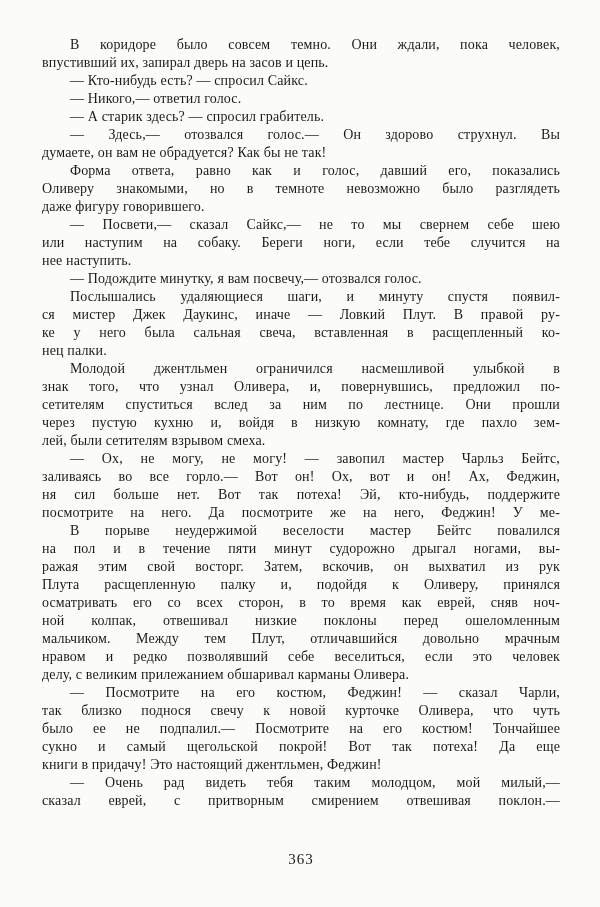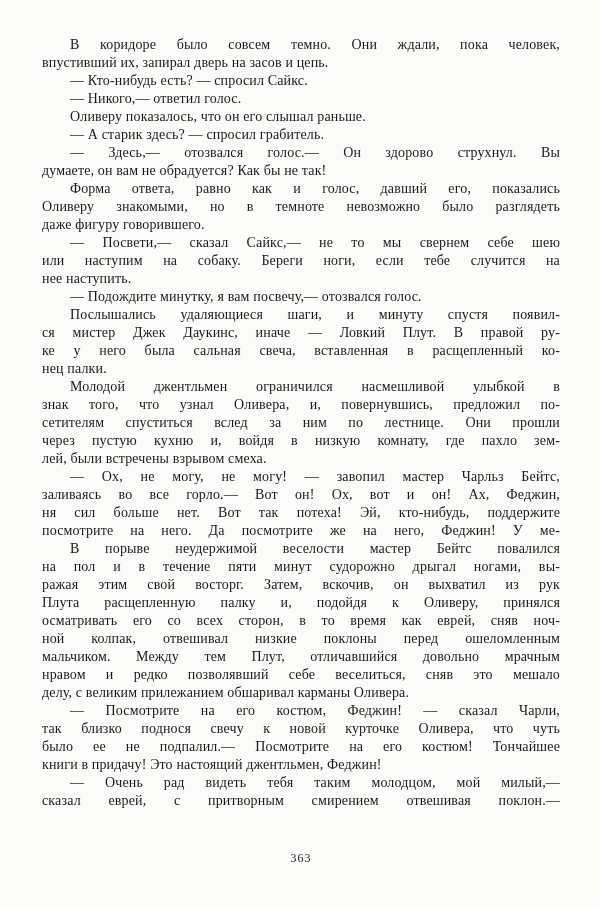--- a/index.html
+++ b/index.html
@@ -39,68 +39,68 @@
   }
   .line.indent {
     text-indent: 28px;
   }
   .page-number {
     position: absolute;
     top: 851px;
     left: 42px;
     width: 518px;
     text-align: center;
-    font-size: 12px;
+    font-size: 15px;
     letter-spacing: 1px;
     color: #1b1b1b;
   }
 </style>
 </head>
 <body>
 
 <div class="page">
   <div class="text-block">
       <div class="line indent">В коридоре было совсем темно. Они ждали, пока человек,</div>
       <div class="line eop">впустивший их, запирал дверь на засов и цепь.</div>
       <div class="line indent eop">— Кто-нибудь есть? — спросил Сайкс.</div>
       <div class="line indent eop">— Никого,— ответил голос.</div>
-      <div class="line indent eop">Оливеру показалось, что он его слышал раньше.</div>
       <div class="line indent eop">— А старик здесь? — спросил грабитель.</div>
       <div class="line indent">— Здесь,— отозвался голос.— Он здорово струхнул. Вы</div>
       <div class="line eop">думаете, он вам не обрадуется? Как бы не так!</div>
       <div class="line indent">Форма ответа, равно как и голос, давший его, показались</div>
       <div class="line">Оливеру знакомыми, но в темноте невозможно было разглядеть</div>
       <div class="line eop">даже фигуру говорившего.</div>
       <div class="line indent">— Посвети,— сказал Сайкс,— не то мы свернем себе шею</div>
       <div class="line">или наступим на собаку. Береги ноги, если тебе случится на</div>
       <div class="line eop">нее наступить.</div>
       <div class="line indent eop">— Подождите минутку, я вам посвечу,— отозвался голос.</div>
       <div class="line indent">Послышались удаляющиеся шаги, и минуту спустя появил-</div>
       <div class="line">ся мистер Джек Даукинс, иначе — Ловкий Плут. В правой ру-</div>
       <div class="line">ке у него была сальная свеча, вставленная в расщепленный ко-</div>
       <div class="line eop">нец палки.</div>
       <div class="line indent">Молодой джентльмен ограничился насмешливой улыбкой в</div>
       <div class="line">знак того, что узнал Оливера, и, повернувшись, предложил по-</div>
       <div class="line">сетителям спуститься вслед за ним по лестнице. Они прошли</div>
       <div class="line">через пустую кухню и, войдя в низкую комнату, где пахло зем-</div>
-      <div class="line eop">лей, были встречены взрывом смеха.</div>
+      <div class="line eop">лей, были сетителям взрывом смеха.</div>
       <div class="line indent">— Ох, не могу, не могу! — завопил мастер Чарльз Бейтс,</div>
       <div class="line">заливаясь во все горло.— Вот он! Ох, вот и он! Ах, Феджин,</div>
       <div class="line">ня сил больше нет. Вот так потеха! Эй, кто-нибудь, поддержите</div>
       <div class="line">посмотрите на него. Да посмотрите же на него, Феджин! У ме-</div>
       <div class="line indent">В порыве неудержимой веселости мастер Бейтс повалился</div>
       <div class="line">на пол и в течение пяти минут судорожно дрыгал ногами, вы-</div>
       <div class="line">ражая этим свой восторг. Затем, вскочив, он выхватил из рук</div>
       <div class="line">Плута расщепленную палку и, подойдя к Оливеру, принялся</div>
       <div class="line">осматривать его со всех сторон, в то время как еврей, сняв ноч-</div>
       <div class="line">ной колпак, отвешивал низкие поклоны перед ошеломленным</div>
       <div class="line">мальчиком. Между тем Плут, отличавшийся довольно мрачным</div>
-      <div class="line">нравом и редко позволявший себе веселиться, сняв это мешало</div>
+      <div class="line">нравом и редко позволявший себе веселиться, если это человек</div>
       <div class="line eop">делу, с великим прилежанием обшаривал карманы Оливера.</div>
       <div class="line indent">— Посмотрите на его костюм, Феджин! — сказал Чарли,</div>
       <div class="line">так близко поднося свечу к новой курточке Оливера, что чуть</div>
       <div class="line">было ее не подпалил.— Посмотрите на его костюм! Тончайшее</div>
+      <div class="line">сукно и самый щегольской покрой! Вот так потеха! Да еще</div>
       <div class="line eop">книги в придачу! Это настоящий джентльмен, Феджин!</div>
       <div class="line indent">— Очень рад видеть тебя таким молодцом, мой милый,—</div>
       <div class="line">сказал еврей, с притворным смирением отвешивая поклон.—</div>
     </div>
   <div class="page-number">363</div>
 </div>
 
 </body></html>

